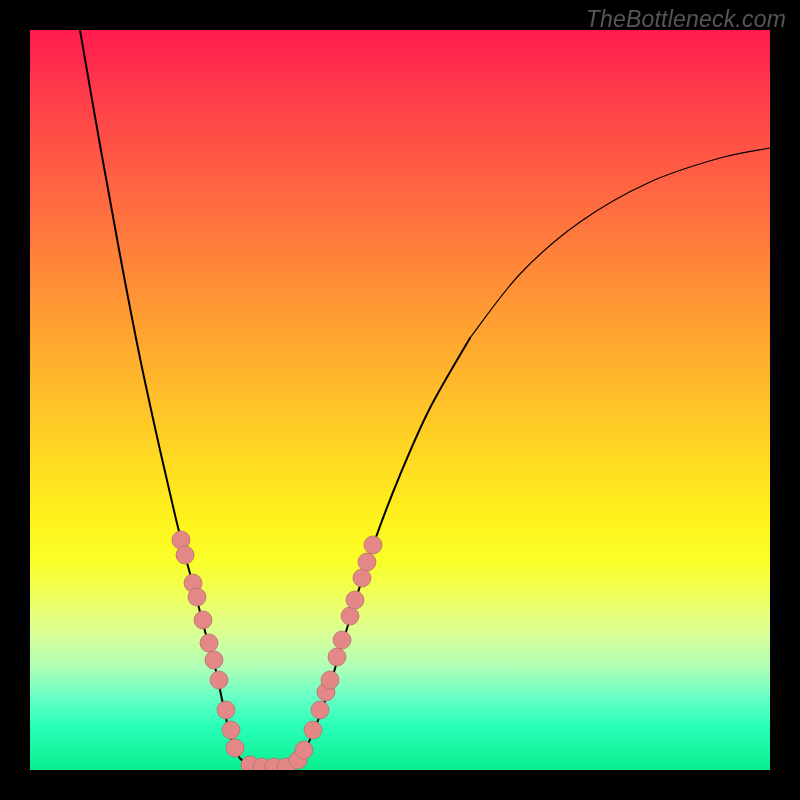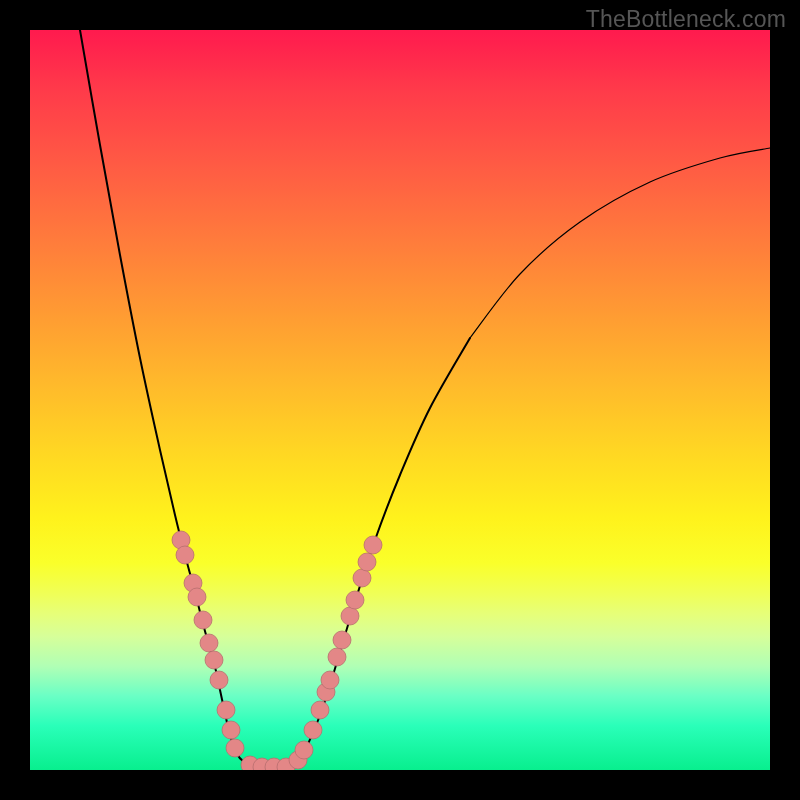--- a/index.html
+++ b/index.html
@@ -8,20 +8,21 @@
     width: 800px;
     height: 800px;
     background: #000;
     overflow: hidden;
   }
   .frame {
     position: relative;
     width: 800px;
     height: 800px;
     background: #000;
+    font-style: italic;
   }
   .watermark {
     position: absolute;
     top: 6px;
     right: 14px;
     font-family: Arial, Helvetica, sans-serif;
     font-size: 23px;
     color: #565656;
     letter-spacing: 0.2px;
     font-weight: 400;

